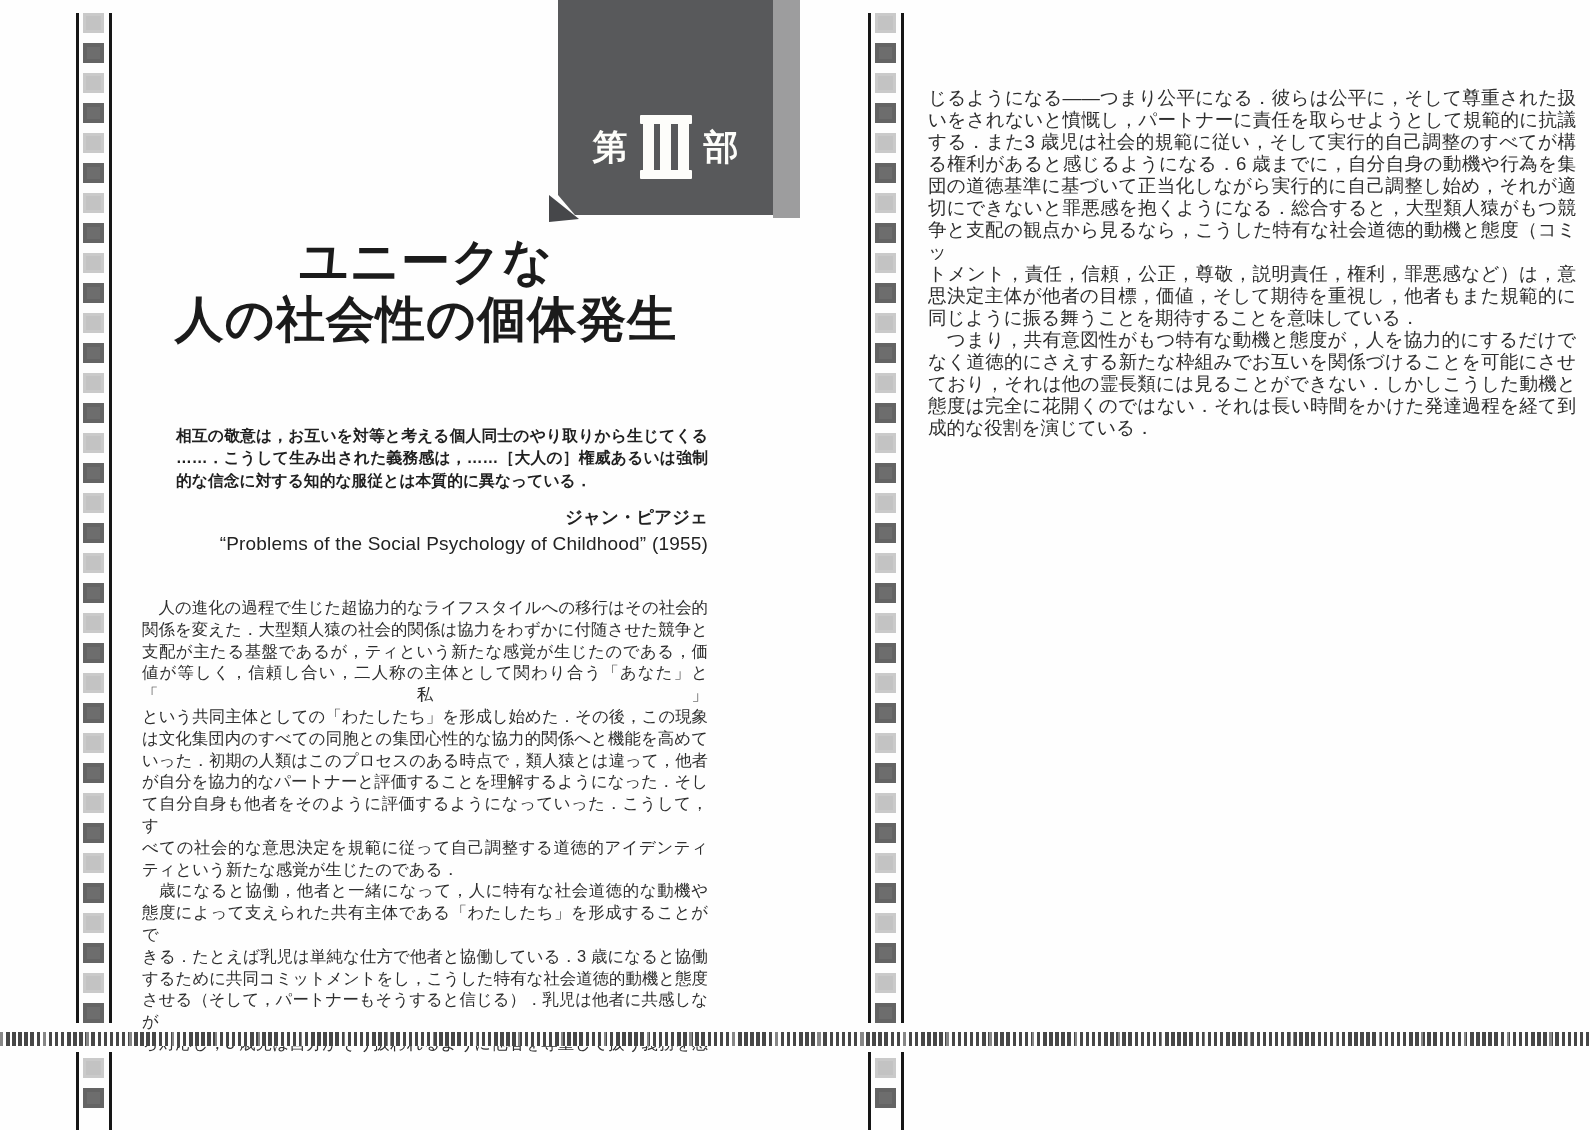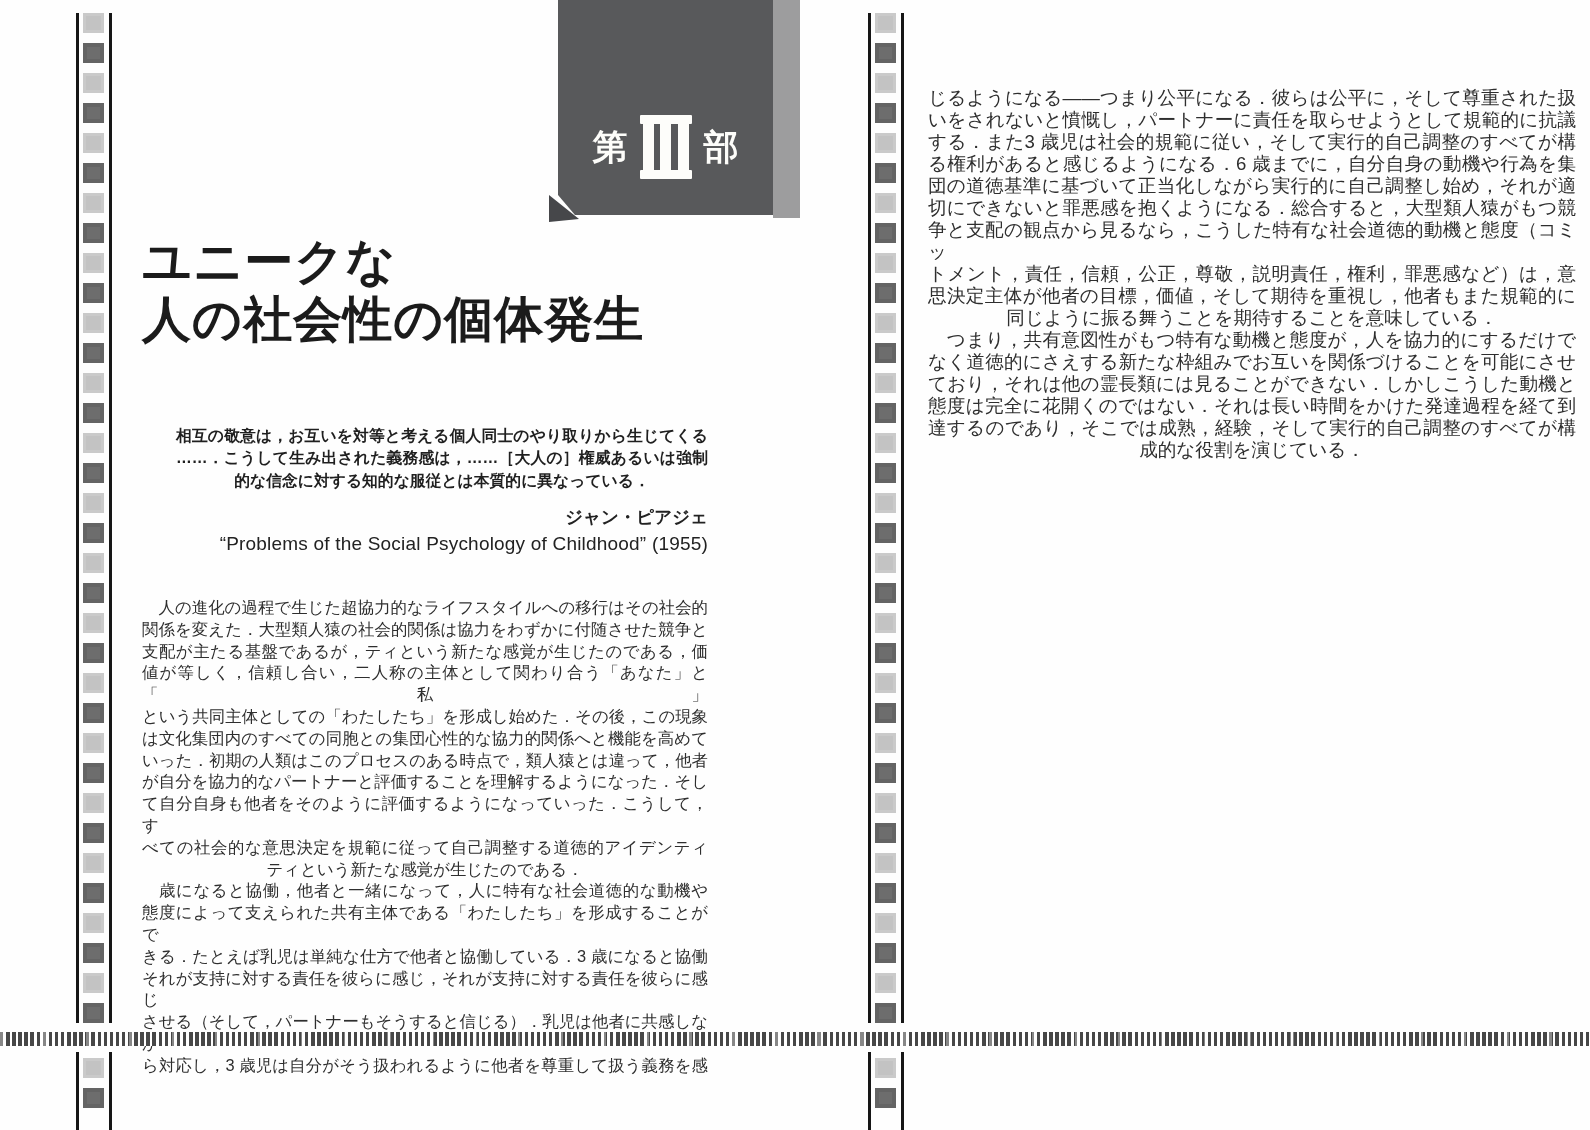--- a/index.html
+++ b/index.html
@@ -39,36 +39,36 @@
   .badge-kanji{font-size:35px;font-weight:bold;line-height:1;}
   .roman-numeral{display:flex;flex-direction:column;width:52px;height:64px;}
   .roman-numeral .bar-h{height:9px;background:#fdfdfa;border-radius:1px;}
   .roman-numeral .bars-v{flex:1;display:flex;justify-content:space-between;padding:0 3px;margin:-1px 0;}
   .roman-numeral .bar-v{width:11px;background:#fdfdfa;}
   .sr{position:absolute;width:1px;height:1px;overflow:hidden;clip-path:inset(50%);}
   .badge-side{position:absolute;left:773px;top:0;width:27px;height:218px;background:var(--badge-side,#9d9d9e);}
   
   .title{
     position:absolute;left:142px;top:232px;width:568px;
-    text-align:left;font-size:49px;font-weight:bold;line-height:58px;
+    text-align:center;font-size:49px;font-weight:bold;line-height:58px;
     color:var(--ink-title,#1b1b1b);letter-spacing:1px;
   }
   .epigraph{
     position:absolute;left:176px;top:425px;width:532px;
     font-size:15.8px;font-weight:bold;line-height:22.4px;color:#1f1f1f;
   }
   .attribution{
     position:absolute;left:142px;top:504px;width:566px;text-align:right;color:#222;
   }
   .attribution .attr-name{font-size:17.5px;font-weight:bold;line-height:26px;text-align:right;}
   .attribution .attr-source{font-size:19px;font-weight:normal;line-height:27px;letter-spacing:.2px;}
   .body-col{position:absolute;color:var(--ink-body,#2e2e2e);}
   .body-left{left:142px;top:597px;width:566px;font-size:16.4px;line-height:21.8px;}
   .body-right{left:928px;top:87px;width:648px;font-size:18.6px;line-height:22px;}
-  .jline{text-align:center;white-space:nowrap;}
+  .jline{text-align:left;white-space:nowrap;}
   .jline.stretch{
     white-space:normal;text-align:justify;text-align-last:justify;
     -moz-text-align-last:justify;text-justify:inter-character;
   }
 </style>
 </head>
 <body>
 
 <div class="canvas">
 
@@ -112,40 +112,39 @@
       <div class="jline stretch">という共同主体としての「わたしたち」を形成し始めた．その後，この現象</div>
       <div class="jline stretch">は文化集団内のすべての同胞との集団心性的な協力的関係へと機能を高めて</div>
       <div class="jline stretch">いった．初期の人類はこのプロセスのある時点で，類人猿とは違って，他者</div>
       <div class="jline stretch">が自分を協力的なパートナーと評価することを理解するようになった．そし</div>
       <div class="jline stretch">て自分自身も他者をそのように評価するようになっていった．こうして，す</div>
       <div class="jline stretch">べての社会的な意思決定を規範に従って自己調整する道徳的アイデンティ</div>
       <div class="jline">ティという新たな感覚が生じたのである．</div>
       <div class="jline stretch">　歳になると協働，他者と一緒になって，人に特有な社会道徳的な動機や</div>
       <div class="jline stretch">態度によって支えられた共有主体である「わたしたち」を形成することがで</div>
       <div class="jline stretch">きる．たとえば乳児は単純な仕方で他者と協働している．3 歳になると協働</div>
-      <div class="jline stretch">それが支持に対する責任を彼らに感じ，それが支持に対する責任を彼らに感じ</div>
+      <div class="jline stretch">するために共同コミットメントをし，こうした特有な社会道徳的動機と態度</div>
       <div class="jline stretch">させる（そして，パートナーもそうすると信じる）．乳児は他者に共感しなが</div>
       <div class="jline stretch">ら対応し，3 歳児は自分がそう扱われるように他者を尊重して扱う義務を感</div>
     </div>
   <div class="body-col body-right">
       <div class="jline stretch">じるようになる——つまり公平になる．彼らは公平に，そして尊重された扱</div>
       <div class="jline stretch">いをされないと憤慨し，パートナーに責任を取らせようとして規範的に抗議</div>
       <div class="jline stretch">する．また3 歳児は社会的規範に従い，そして実行的自己調整のすべてが構</div>
       <div class="jline stretch">る権利があると感じるようになる．6 歳までに，自分自身の動機や行為を集</div>
       <div class="jline stretch">団の道徳基準に基づいて正当化しながら実行的に自己調整し始め，それが適</div>
       <div class="jline stretch">切にできないと罪悪感を抱くようになる．総合すると，大型類人猿がもつ競</div>
       <div class="jline stretch">争と支配の観点から見るなら，こうした特有な社会道徳的動機と態度（コミッ</div>
       <div class="jline stretch">トメント，責任，信頼，公正，尊敬，説明責任，権利，罪悪感など）は，意</div>
       <div class="jline stretch">思決定主体が他者の目標，価値，そして期待を重視し，他者もまた規範的に</div>
       <div class="jline">同じように振る舞うことを期待することを意味している．</div>
       <div class="jline stretch">　つまり，共有意図性がもつ特有な動機と態度が，人を協力的にするだけで</div>
       <div class="jline stretch">なく道徳的にさえする新たな枠組みでお互いを関係づけることを可能にさせ</div>
       <div class="jline stretch">ており，それは他の霊長類には見ることができない．しかしこうした動機と</div>
       <div class="jline stretch">態度は完全に花開くのではない．それは長い時間をかけた発達過程を経て到</div>
-      <div class="jline stretch">達するのであり，そこでは成熟，経験，そして実行的自己調整のすべてが構</div>
       <div class="jline">成的な役割を演じている．</div>
     </div>
 
   <div class="dash-band"></div>
 
 <div class="strip" style="left: 76px; top: 13px; height: 1010px;">
       <div class="rail r1"></div>
       <div class="rail r2"></div>
       <div class="sq light" style="top: 0px;"></div>
       <div class="sq dark" style="top: 30px;"></div>

